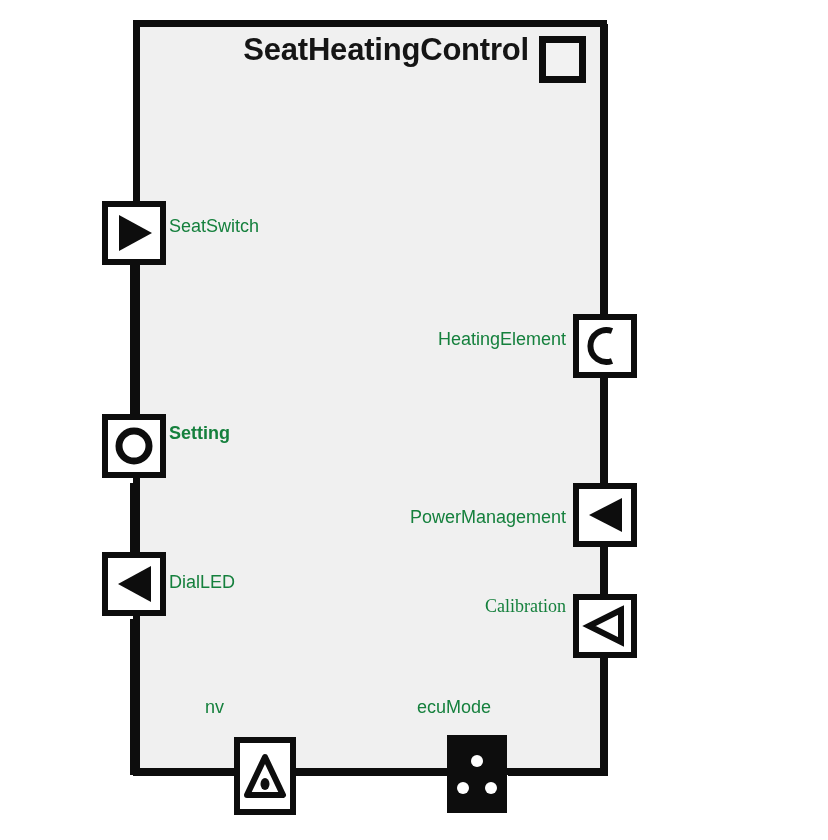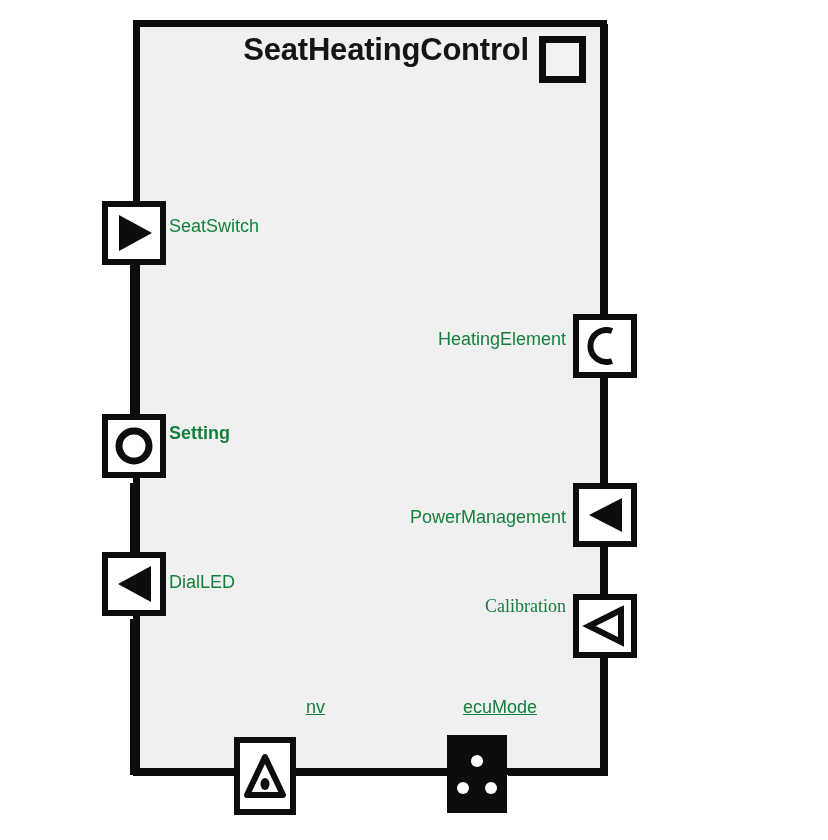--- a/index.html
+++ b/index.html
@@ -81,21 +81,21 @@
   
   .port-label {
     position: absolute;
     font-size: 18px;
     color: #15803d;
     white-space: nowrap;
     z-index: 4;
   }
   .port-label.left-aligned  { text-align: left; }
   .port-label.right-aligned { text-align: right; }
-  .port-label.centered      { text-align: right; text-decoration: underline; }
+  .port-label.centered      { text-align: left; }
 
   
   .conn {
     position: absolute;
     background: #0d0d0d;
     z-index: 1;
   }
 </style>
 </head>
 <body>

